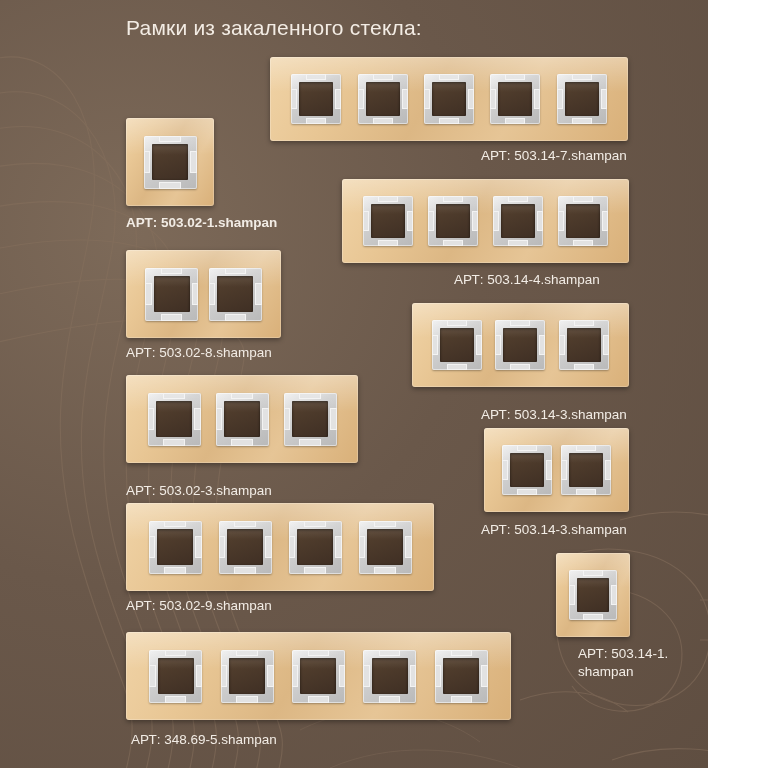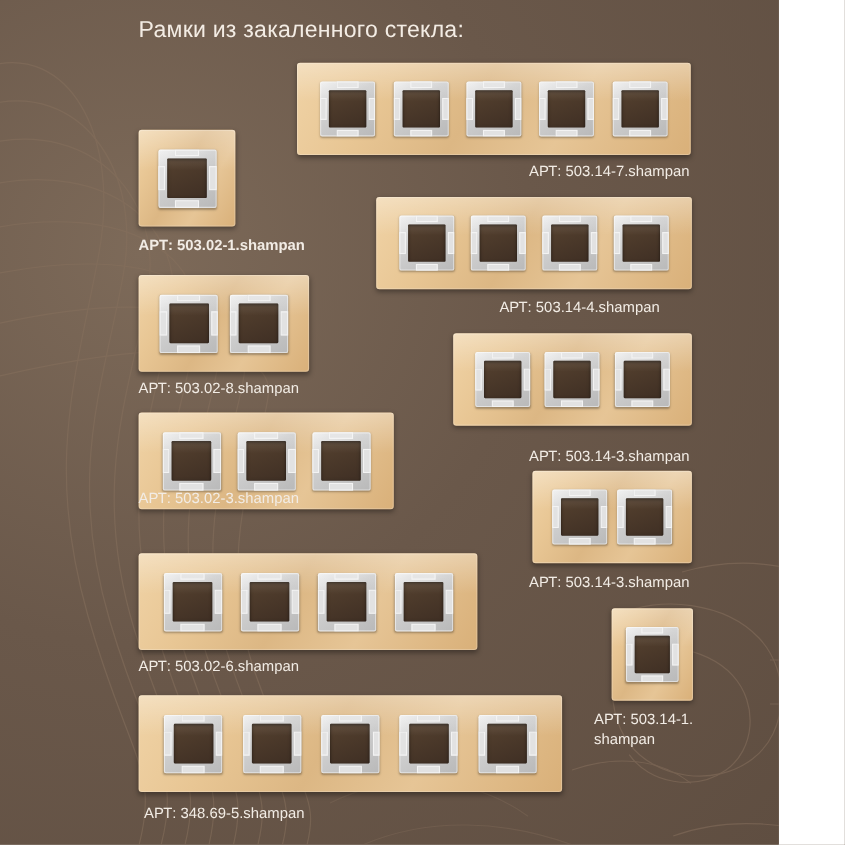--- a/index.html
+++ b/index.html
@@ -180,21 +180,21 @@
           <div class="hole"></div>
         </div>
         <div class="cell" style="width: 53px; height: 53px;">
           <div class="tab t"></div>
           <div class="tab b"></div>
           <div class="tab l"></div>
           <div class="tab r"></div>
           <div class="hole"></div>
         </div>
       </div>
-      <div class="caption" style="left: 126px; top: 444px;">АРТ: 503.02-3.shampan</div>
+      <div class="caption" style="left: 126px; top: 482px;">АРТ: 503.02-3.shampan</div>
       <div class="frame" style="left: 126px; top: 503px; width: 308px; height: 88px; padding: 0px 14px;">
         <div class="cell" style="width: 53px; height: 53px;">
           <div class="tab t"></div>
           <div class="tab b"></div>
           <div class="tab l"></div>
           <div class="tab r"></div>
           <div class="hole"></div>
         </div>
         <div class="cell" style="width: 53px; height: 53px;">
           <div class="tab t"></div>
@@ -211,21 +211,21 @@
           <div class="hole"></div>
         </div>
         <div class="cell" style="width: 53px; height: 53px;">
           <div class="tab t"></div>
           <div class="tab b"></div>
           <div class="tab l"></div>
           <div class="tab r"></div>
           <div class="hole"></div>
         </div>
       </div>
-      <div class="caption" style="left: 126px; top: 597px;">АРТ: 503.02-6.shampan</div>
+      <div class="caption" style="left: 126px; top: 597px;">АРТ: 503.02-9.shampan</div>
       <div class="frame" style="left: 126px; top: 632px; width: 385px; height: 88px; padding: 0px 14px;">
         <div class="cell" style="width: 53px; height: 53px;">
           <div class="tab t"></div>
           <div class="tab b"></div>
           <div class="tab l"></div>
           <div class="tab r"></div>
           <div class="hole"></div>
         </div>
         <div class="cell" style="width: 53px; height: 53px;">
           <div class="tab t"></div>
@@ -369,17 +369,17 @@
       <div class="caption" style="left: 481px; top: 521px;">АРТ: 503.14-3.shampan</div>
       <div class="frame" style="left: 556px; top: 553px; width: 74px; height: 84px; padding: 0px 13px;">
         <div class="cell" style="width: 50px; height: 50px;">
           <div class="tab t"></div>
           <div class="tab b"></div>
           <div class="tab l"></div>
           <div class="tab r"></div>
           <div class="hole"></div>
         </div>
       </div>
-      <div class="caption" style="left: 540px; top: 645px;">АРТ: 503.14-1.
+      <div class="caption" style="left: 578px; top: 645px;">АРТ: 503.14-1.
 shampan</div>
     </div>
 
 </div>
 
 </body></html>

